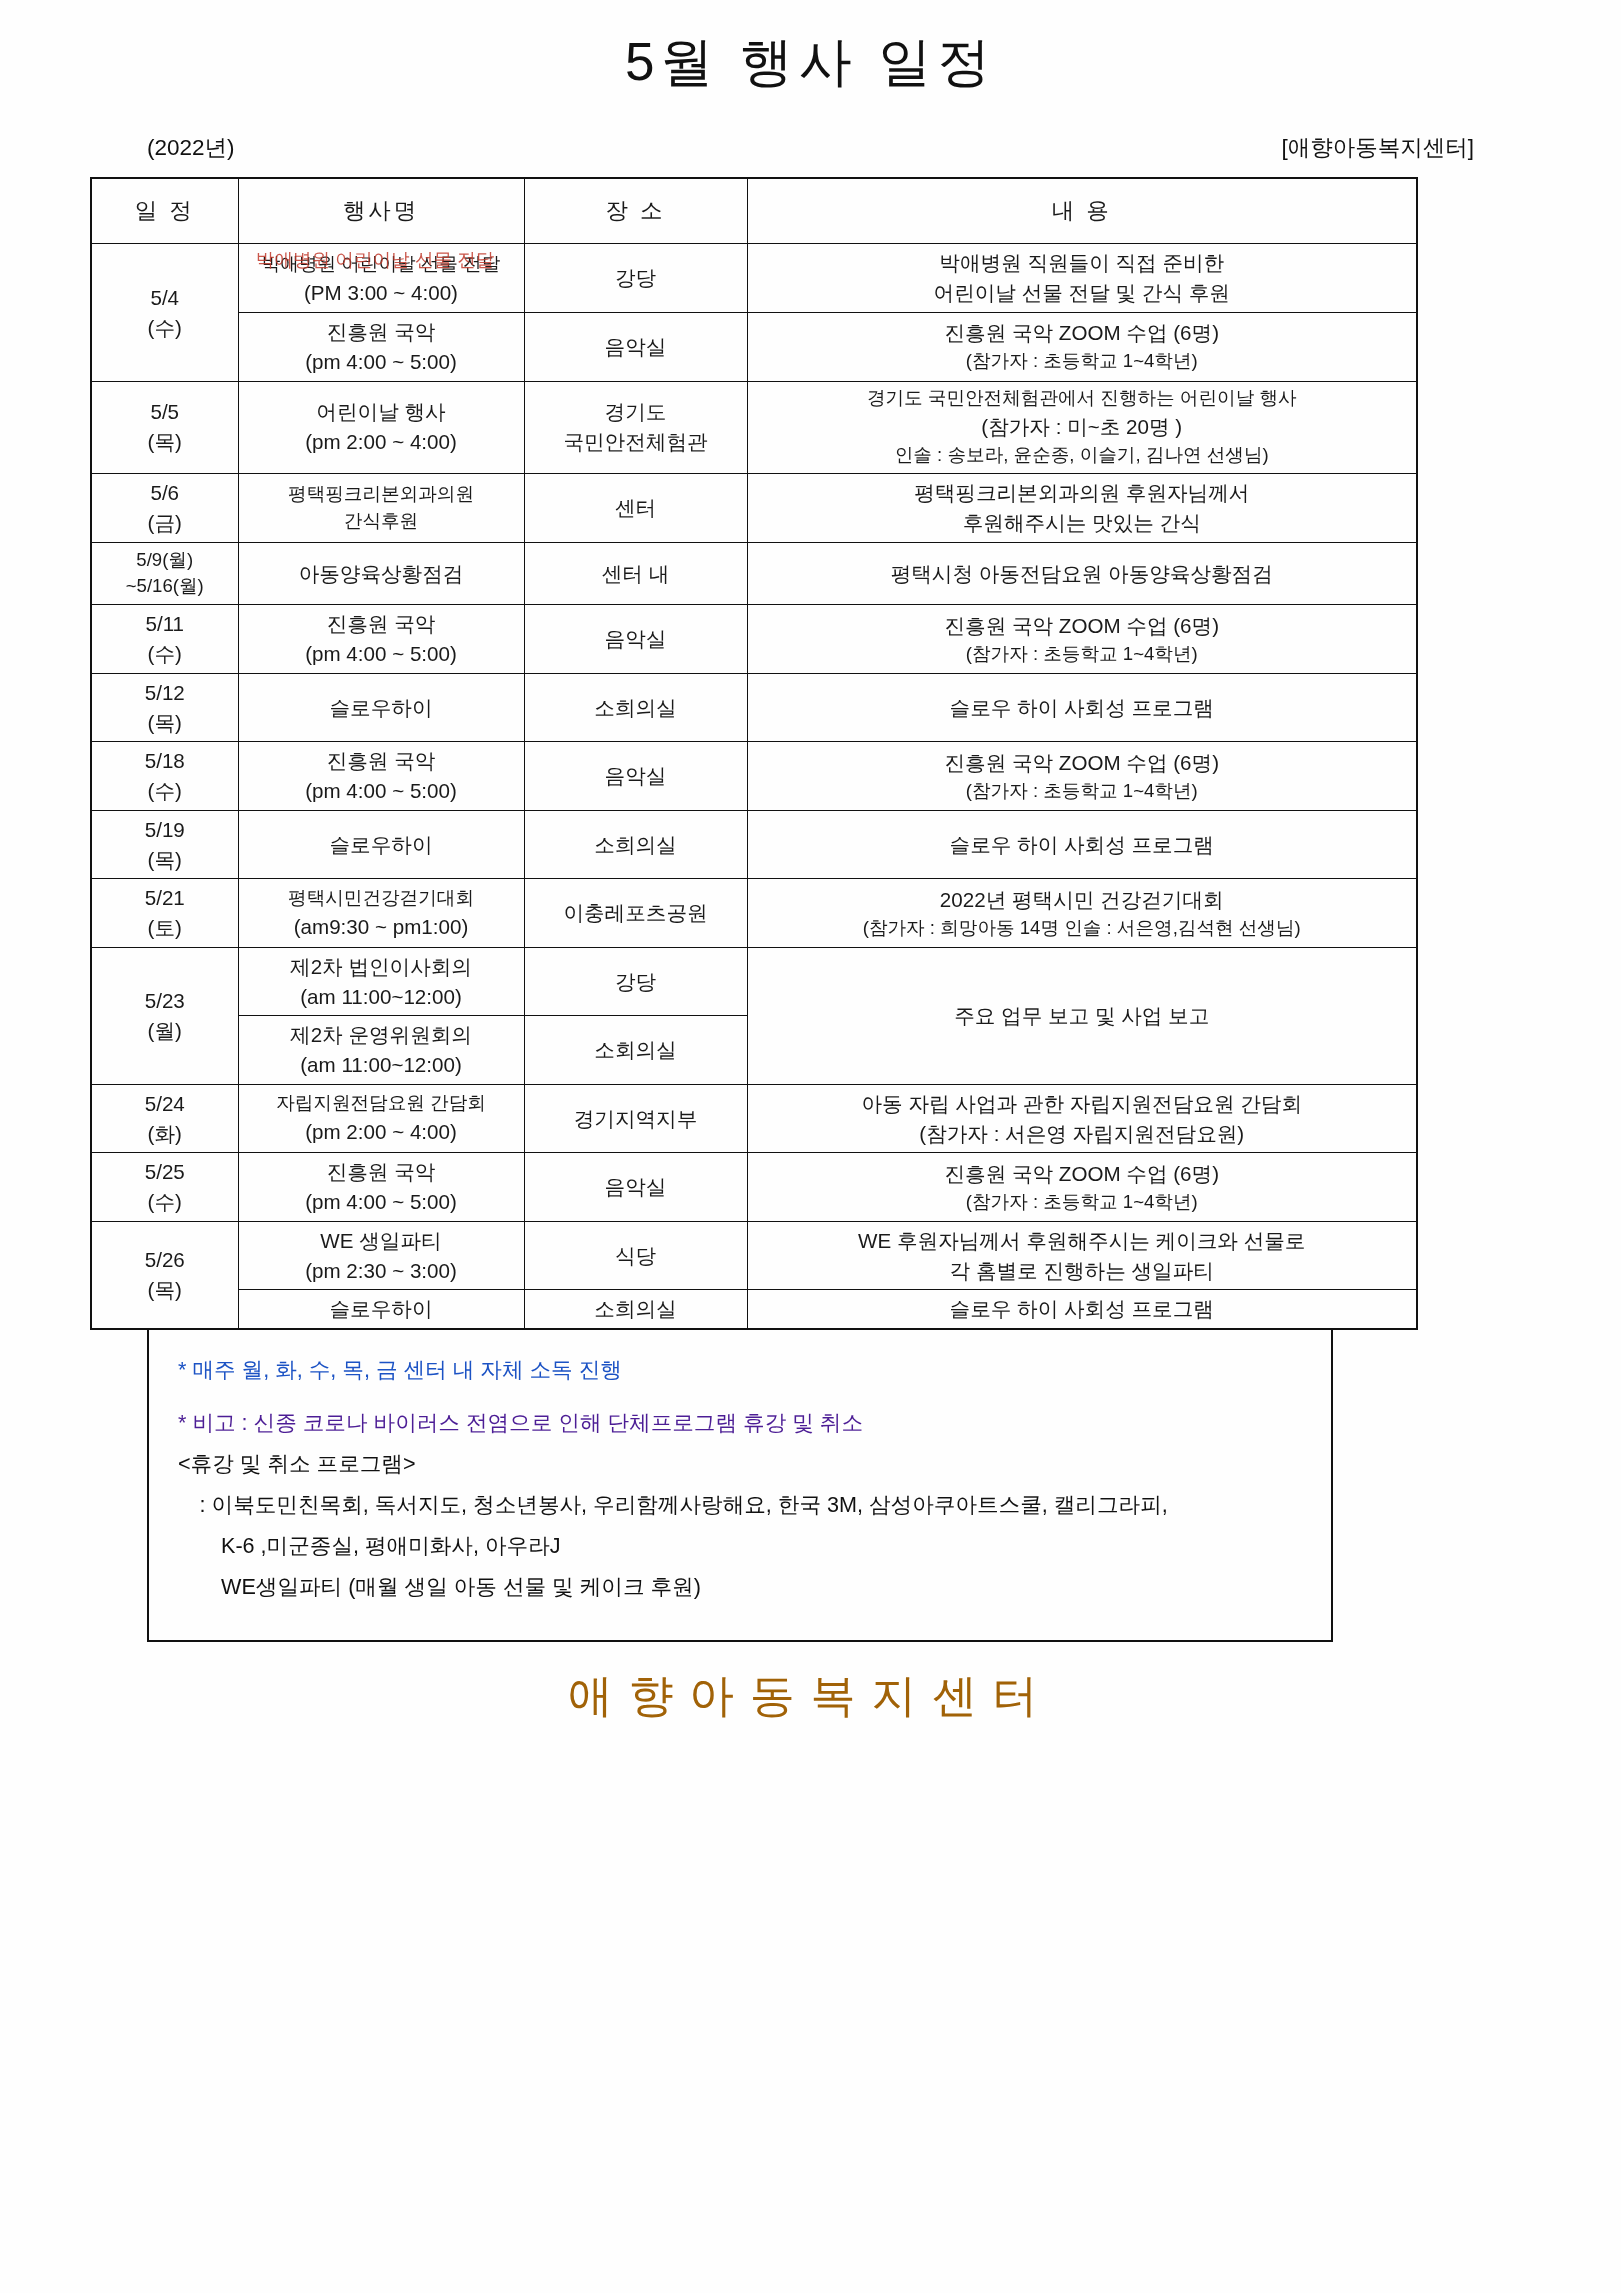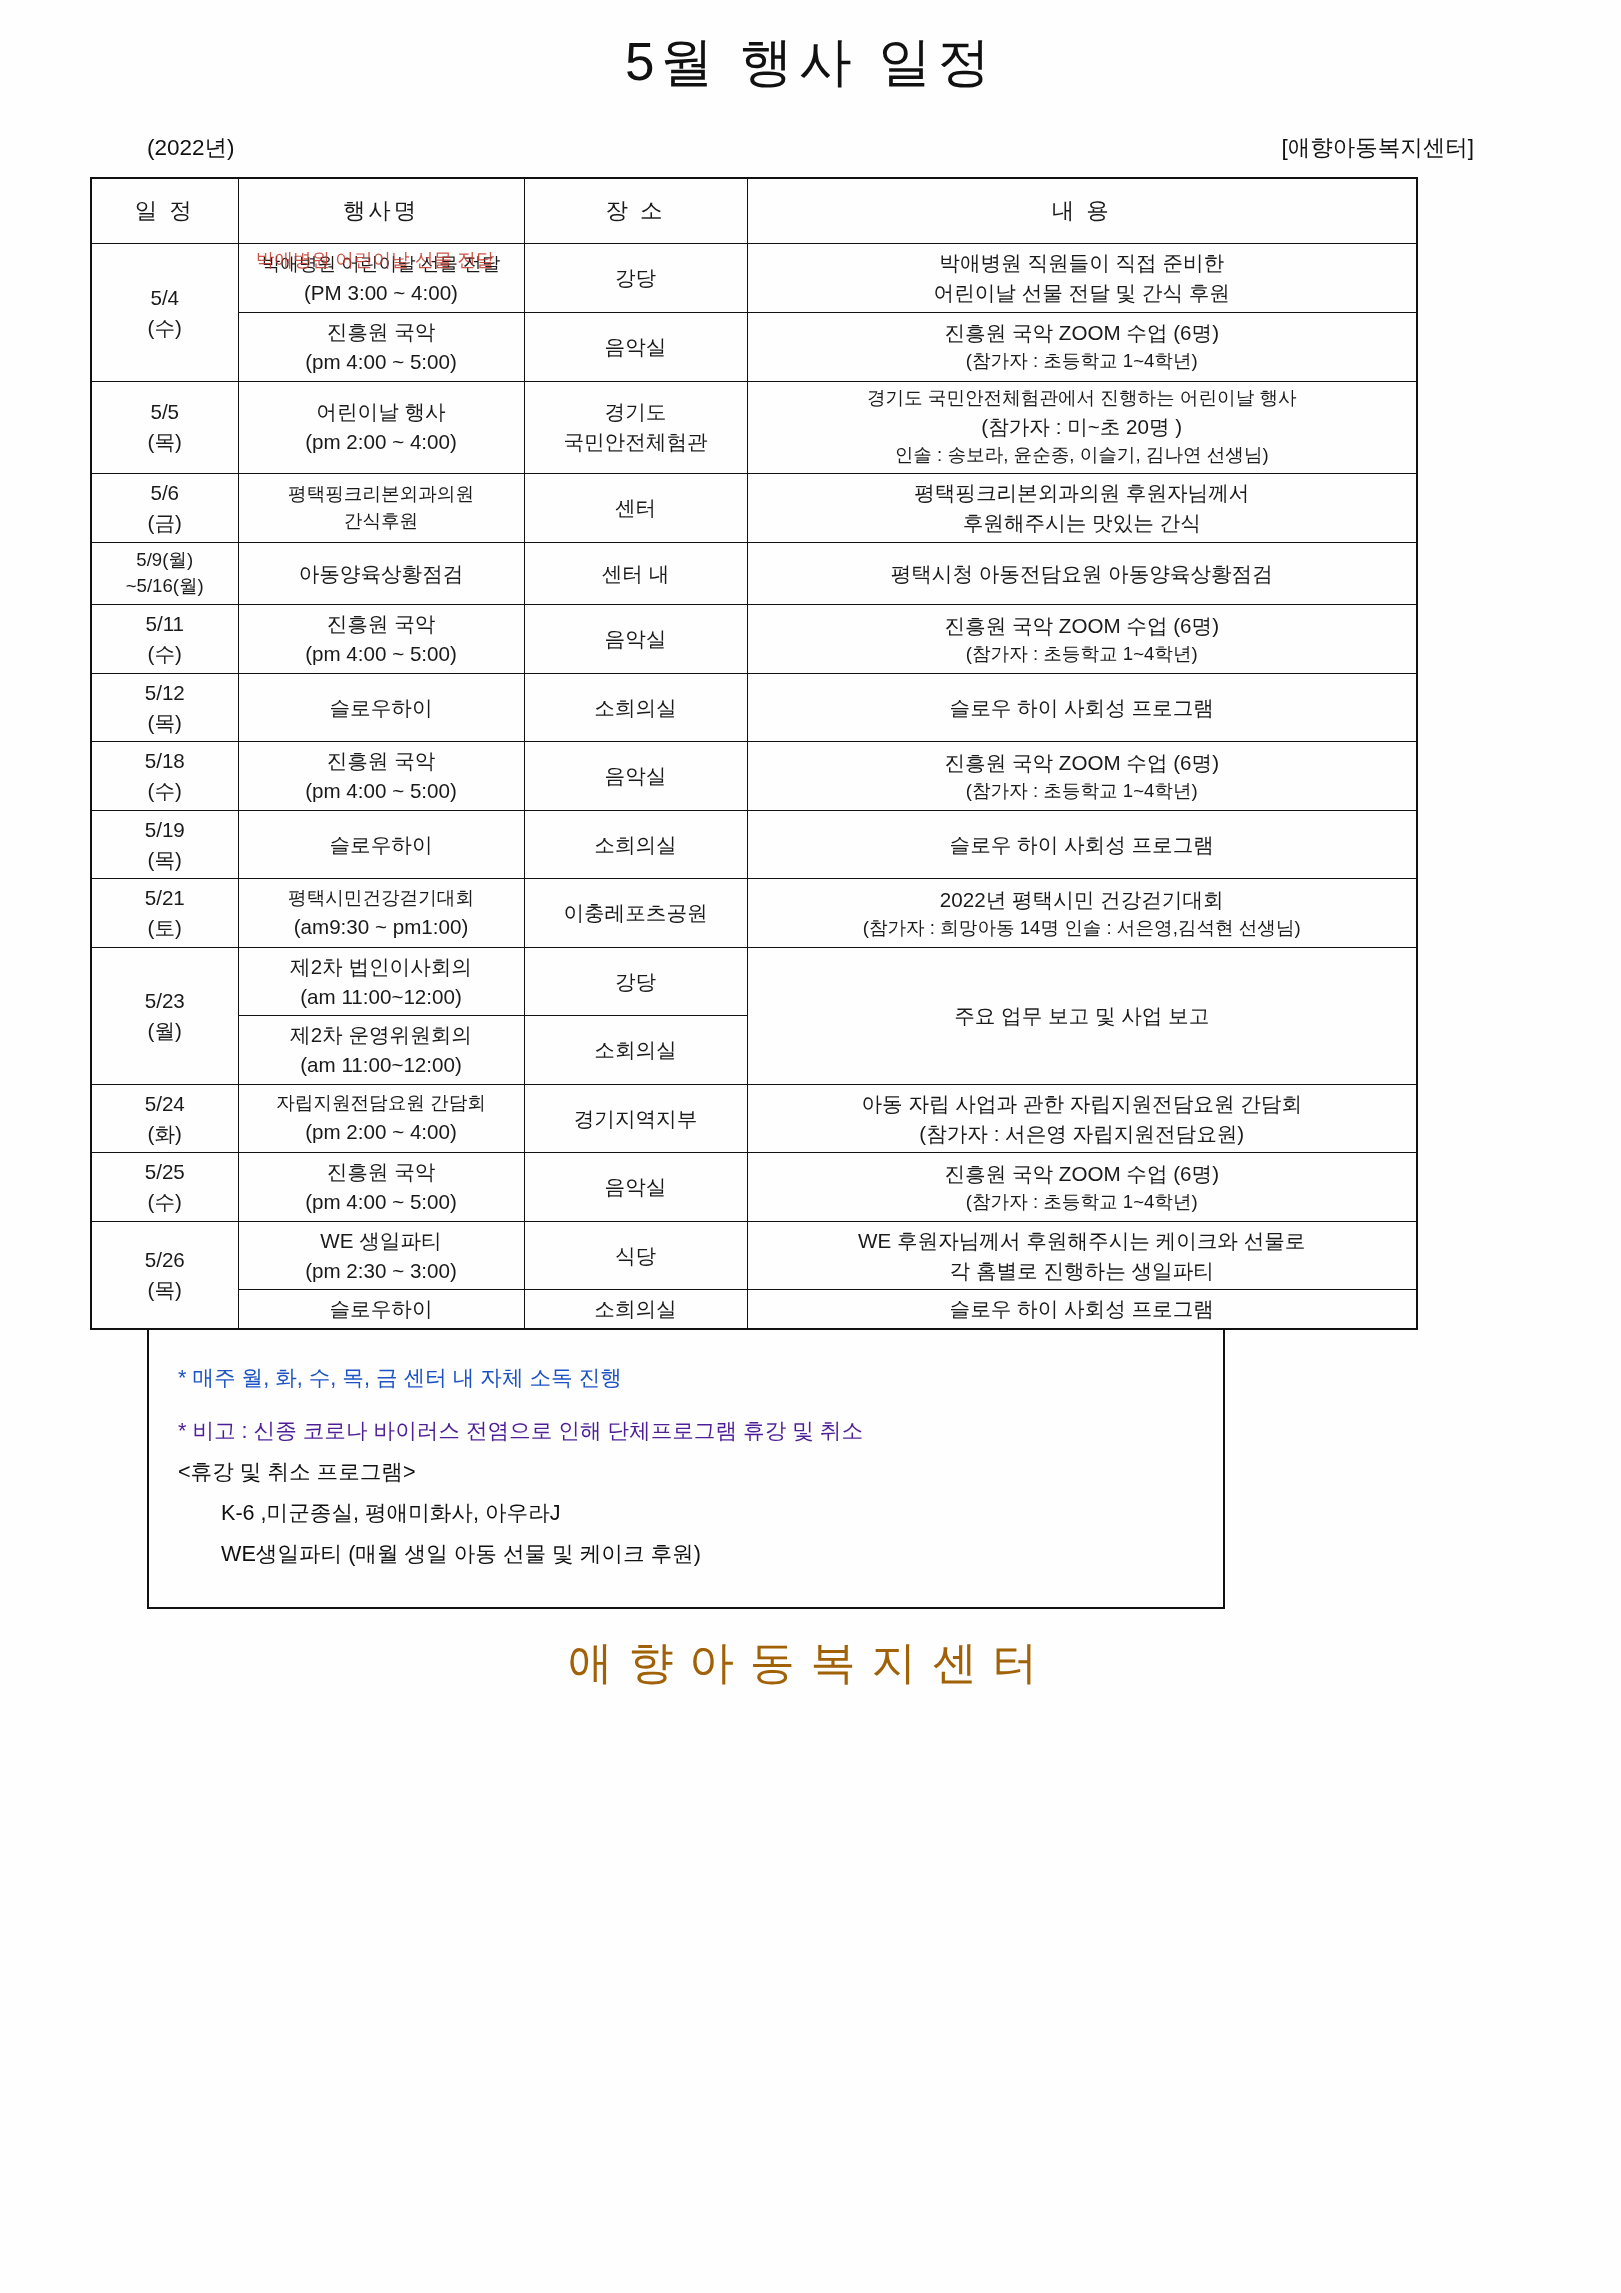--- a/index.html
+++ b/index.html
@@ -71,23 +71,23 @@
     top: -1px;
     color: #c0392b;
     opacity: .85;
     font-size: 18.6px;
     white-space: nowrap;
   }
   .notes {
     border: 2.5px solid #111;
     border-top: none;
     margin: 0 147px;
-    width: 1078px;
+    width: 1186px;
     box-sizing: border-box;
-    padding: 27px 29px 33px 29px;
+    padding: 19px 29px 33px 29px;
     font-size: 21.6px;
     line-height: 1.9;
   }
   .note-blue { color: #1b52c4; }
   .note-red { color: #4c1d95; margin-top: 12px; }
   .note-black { color: #111; }
   .note-indent { padding-left: 21.6px; }
   .note-indent2 { padding-left: 43px; }
   .footer-name {
     text-align: center;
@@ -343,20 +343,21 @@
         <td>슬로우 하이 사회성 프로그램</td>
       </tr>
 
     </tbody>
   </table>
 
   <div class="notes">
     <div class="note-blue">* 매주 월, 화, 수, 목, 금 센터 내 자체 소독 진행</div>
     <div class="note-red">* 비고 : 신종 코로나 바이러스 전염으로 인해 단체프로그램 휴강 및 취소</div>
     <div class="note-black">&lt;휴강 및 취소 프로그램&gt;</div>
+    <div class="note-black note-indent">: 이북도민친목회, 독서지도, 청소년봉사, 우리함께사랑해요, 한국 3M, 삼성아쿠아트스쿨, 캘리그라피,</div>
     <div class="note-black note-indent2">K-6 ,미군종실, 평애미화사, 아우라J</div>
     <div class="note-black note-indent2">WE생일파티 (매월 생일 아동 선물 및 케이크 후원)</div>
   </div>
 
   <div class="footer-name">애향아동복지센터</div>
 
 </div>
 
 
 </body></html>

